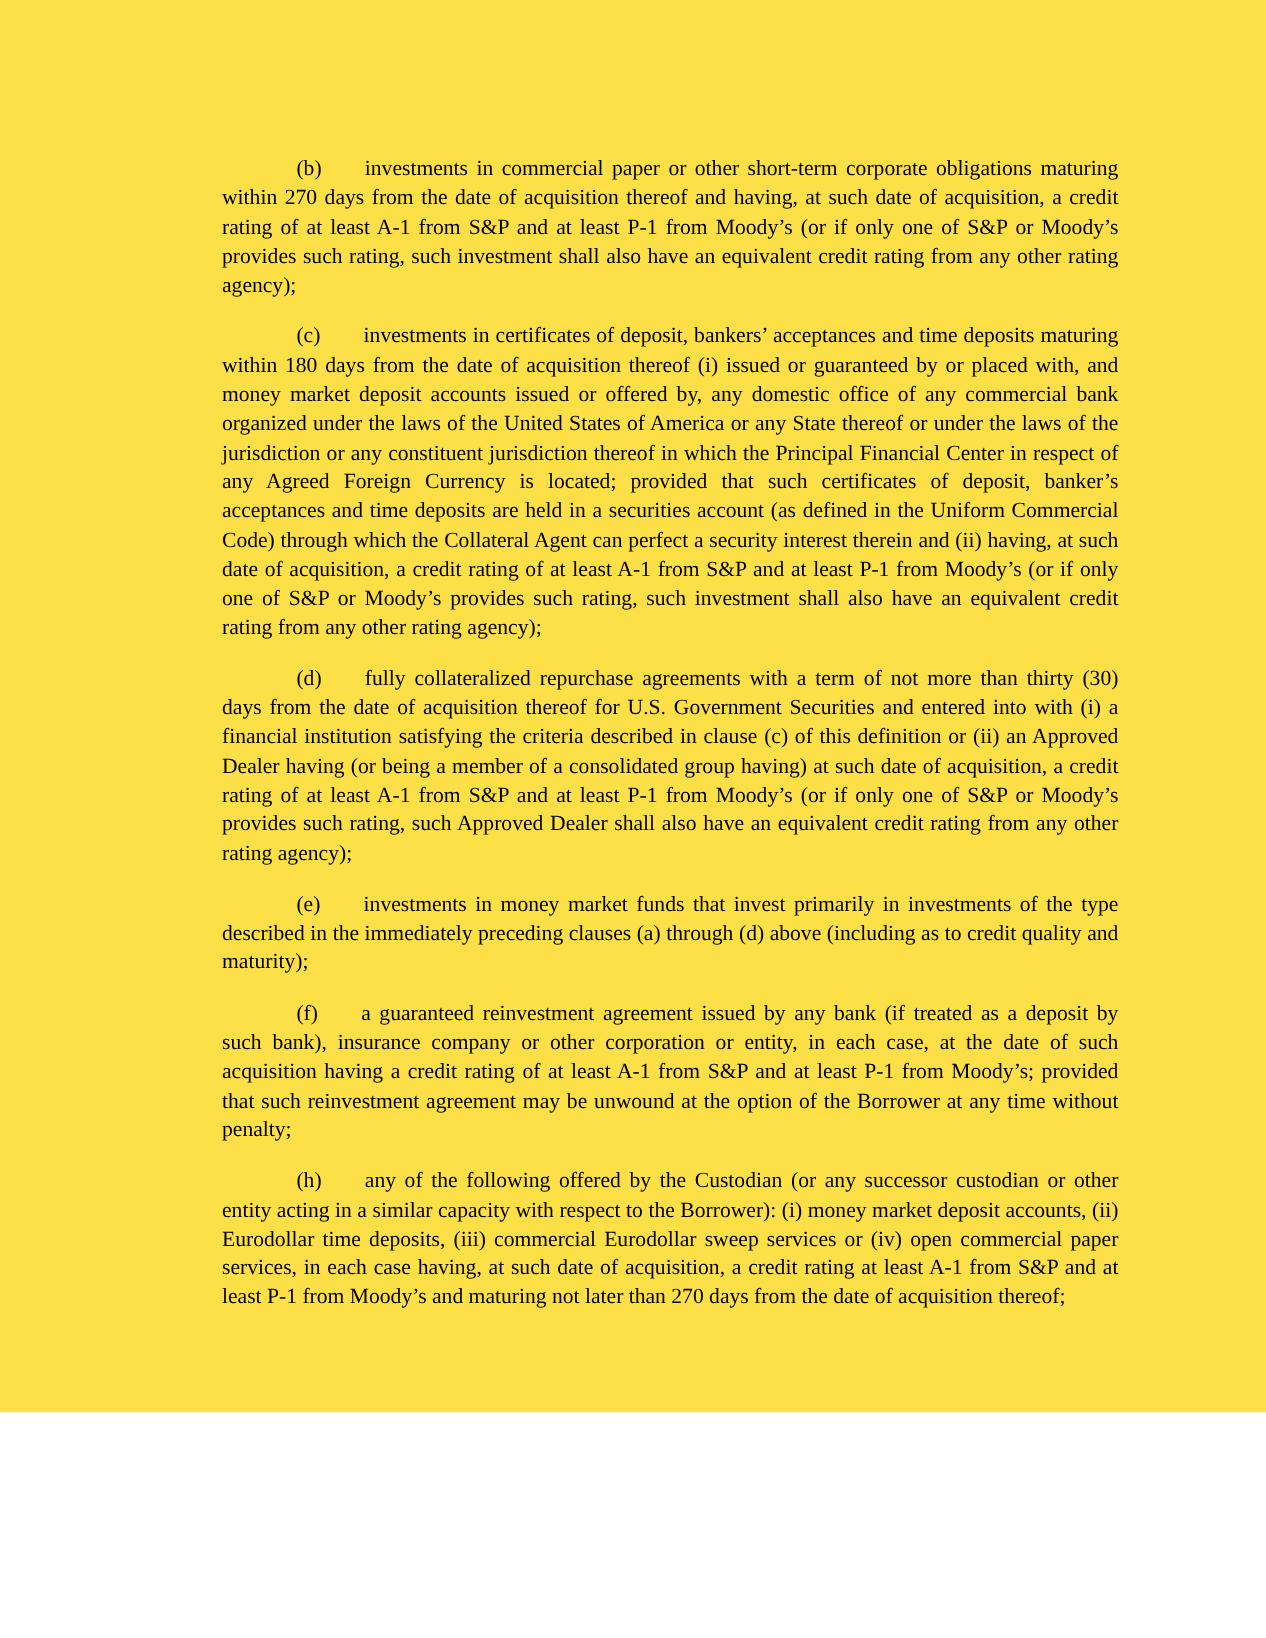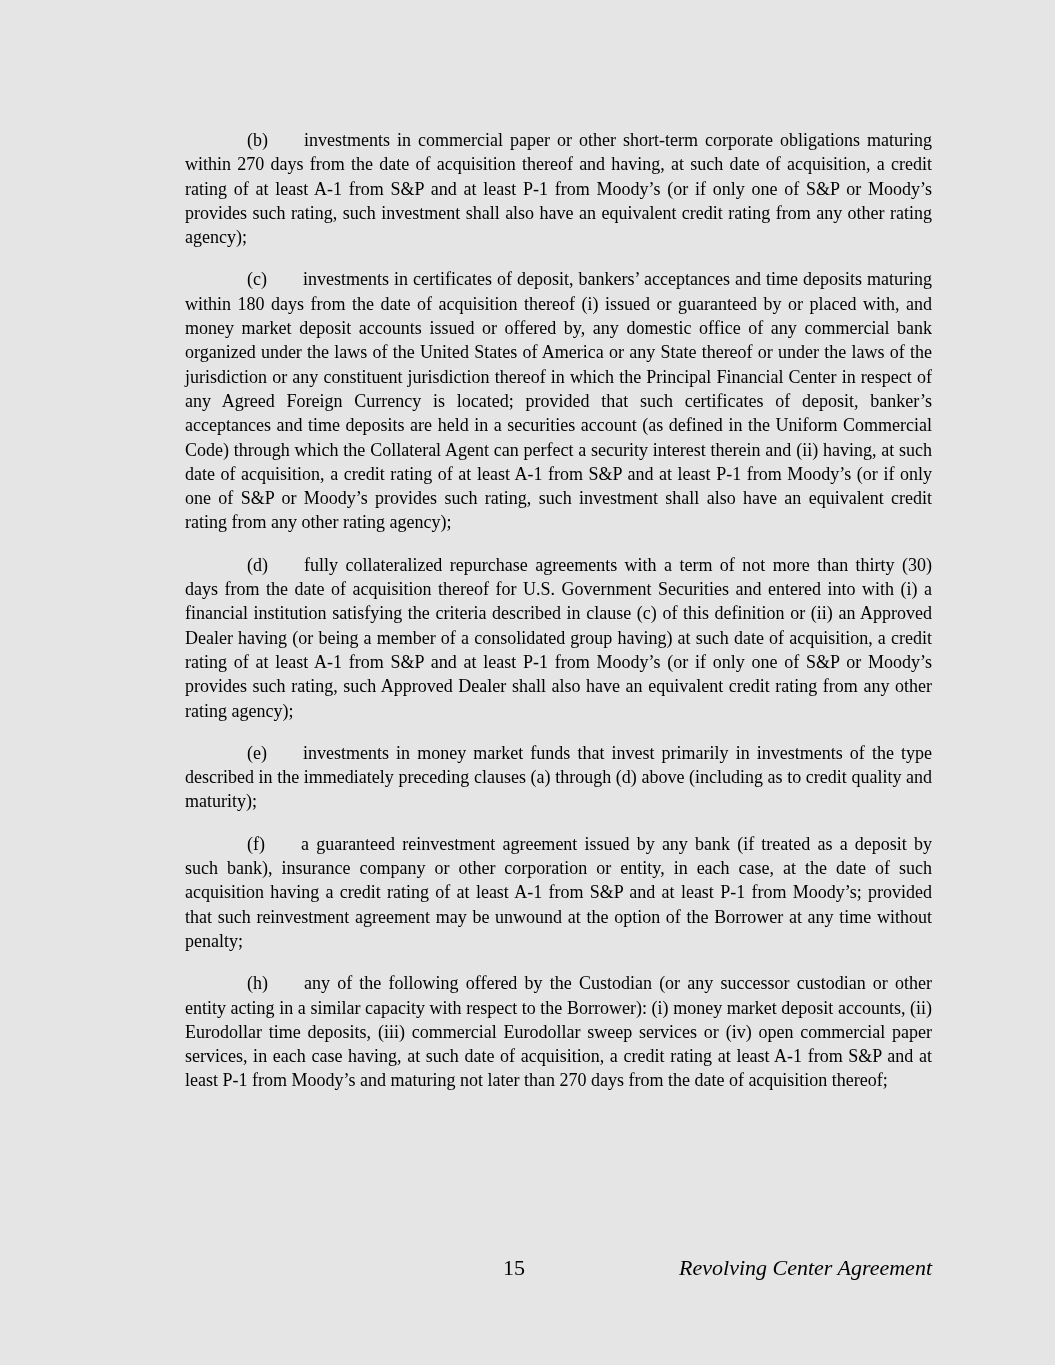--- a/index.html
+++ b/index.html
@@ -3,22 +3,22 @@
 <meta charset="utf-8">
 <style>
   html, body {
     margin: 0;
     padding: 0;
     background: #ffffff;
   }
   .page {
     position: relative;
     width: 1055px;
-    height: 1365px;
-    background: #e5e5e5;
+    height: 1177px;
+    background: #fde047;
     font-family: "Liberation Serif", serif;
     color: #000000;
     overflow: hidden;
   }
   .content {
     position: absolute;
     left: 185px;
     top: 128px;
     width: 747px;
   }

